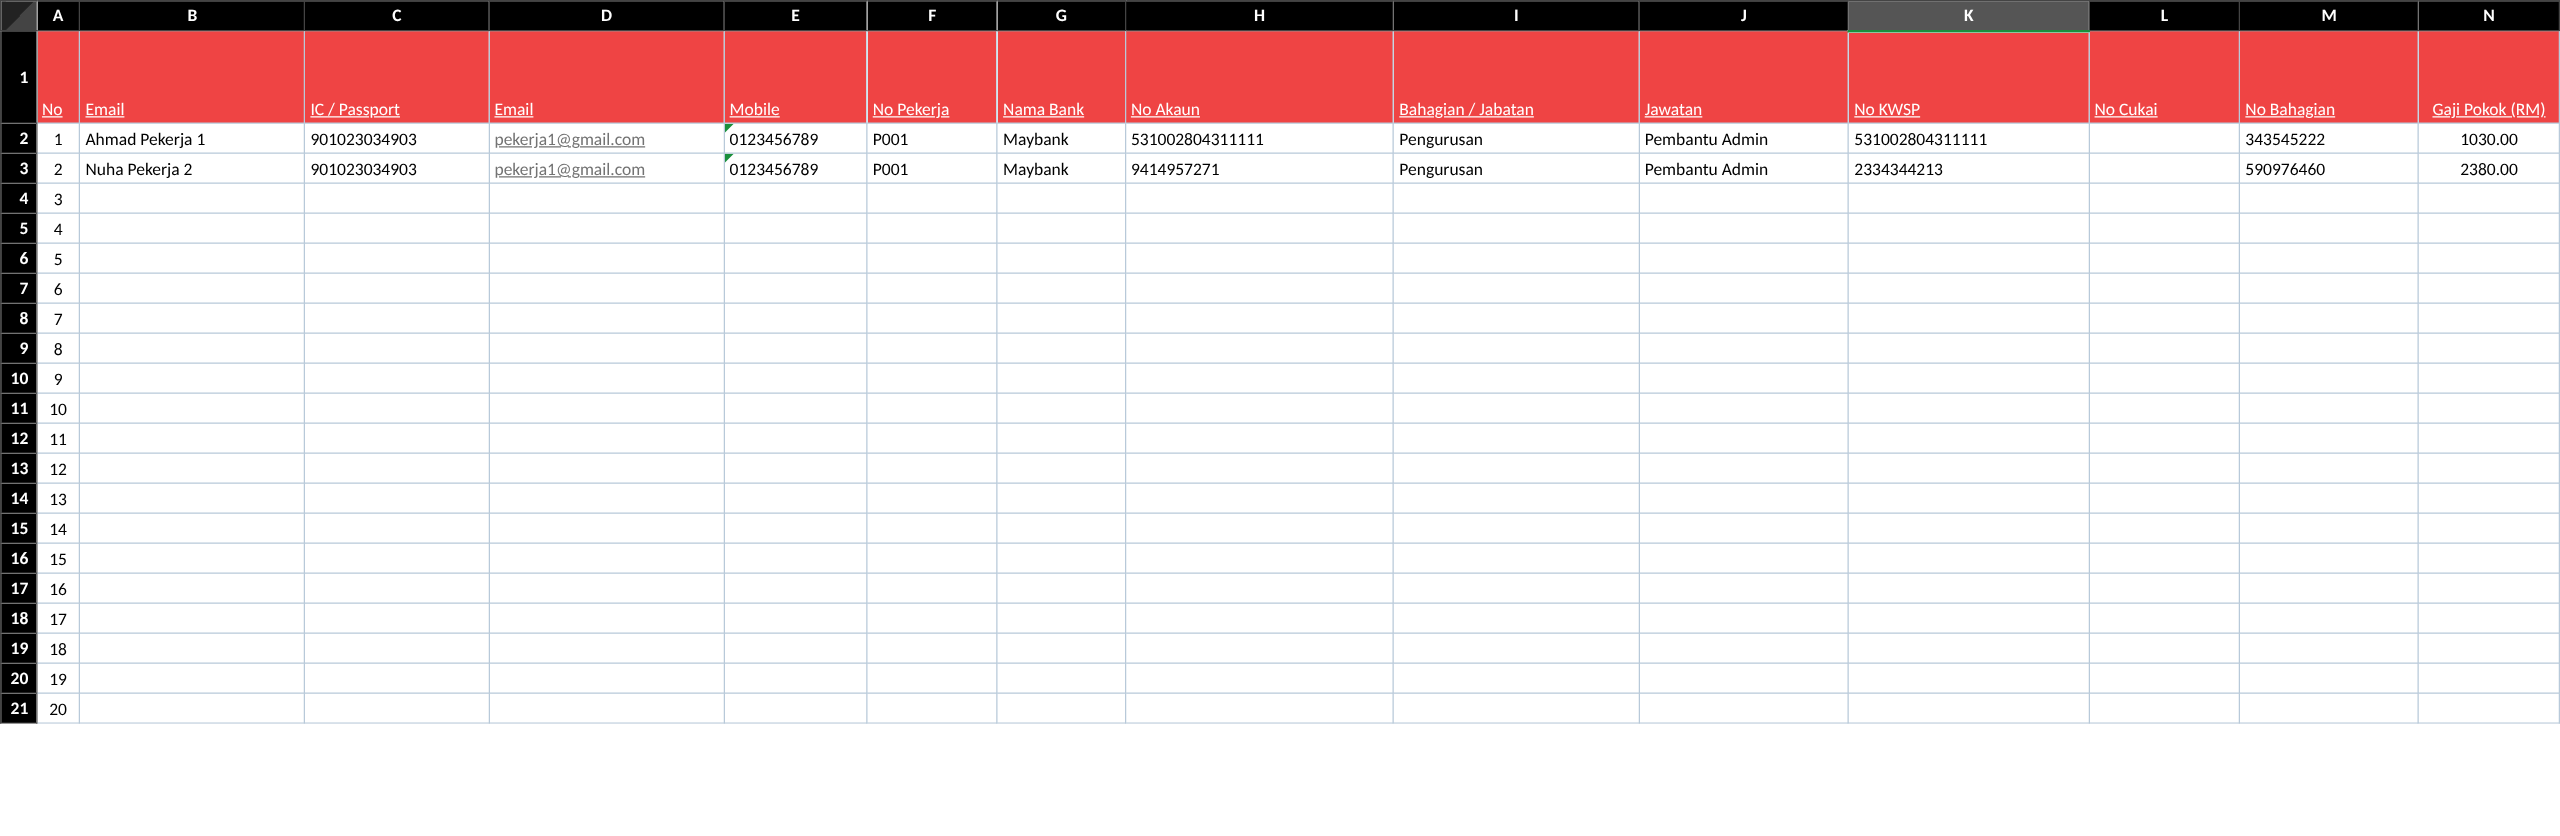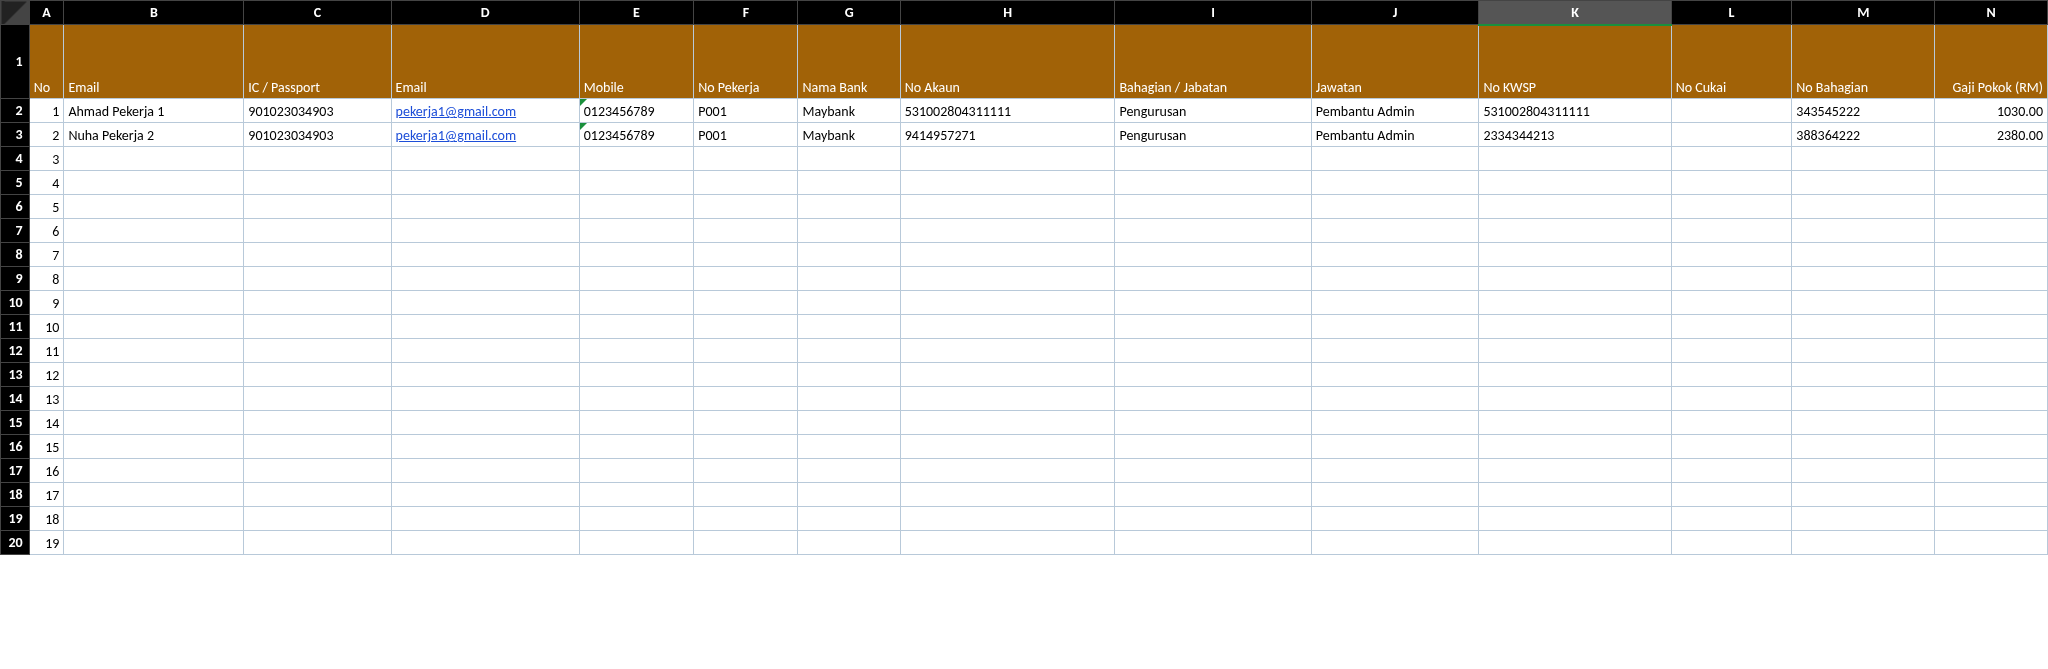--- a/index.html
+++ b/index.html
@@ -41,33 +41,34 @@
   }
   .colhdr.sel {
     background: #555;
     border-bottom: 2px solid #1a8f3c;
   }
   .rowhdr {
     text-align: right;
     padding-right: 6px;
   }
   .hdrcell {
-    background: #a16207;
+    background: #ef4444;
     color: #fff;
     vertical-align: bottom;
     border: 1px solid #b8c9d9;
+    text-decoration: underline;
   }
   .hdrcell.tall {
     height: 74px;
   }
   .link {
-    color: #1d4ed8;
+    color: #737373;
     text-decoration: underline;
   }
-  .right { text-align: right; }
+  .right { text-align: center; }
   .greenmark {
     position: relative;
   }
   .greenmark::before {
     content: "";
     position: absolute;
     top: 0; left: 0;
     width: 0; height: 0;
     border-top: 7px solid #1a8f3c;
     border-right: 7px solid transparent;
@@ -155,21 +156,21 @@
     <div class="cell cC">901023034903</div>
     <div class="cell cD link">pekerja1@gmail.com</div>
     <div class="cell cE greenmark">0123456789</div>
     <div class="cell cF">P001</div>
     <div class="cell cG">Maybank</div>
     <div class="cell cH">9414957271</div>
     <div class="cell cI">Pengurusan</div>
     <div class="cell cJ">Pembantu Admin</div>
     <div class="cell cK">2334344213</div>
     <div class="cell cL"></div>
-    <div class="cell cM">388364222</div>
+    <div class="cell cM">590976460</div>
     <div class="cell cN right">2380.00</div>
   </div>
 
   <div class="row">
     <div class="rowhdr rh">4</div>
     <div class="cell cA right">3</div>
     <div class="cell cB"></div>
       <div class="cell cC"></div>
       <div class="cell cD"></div>
       <div class="cell cE"></div>
@@ -448,14 +449,31 @@
       <div class="cell cF"></div>
       <div class="cell cG"></div>
       <div class="cell cH"></div>
       <div class="cell cI"></div>
       <div class="cell cJ"></div>
       <div class="cell cK"></div>
       <div class="cell cL"></div>
       <div class="cell cM"></div>
       <div class="cell cN"></div>
   </div>
+  <div class="row">
+    <div class="rowhdr rh">21</div>
+    <div class="cell cA right">20</div>
+    <div class="cell cB"></div>
+      <div class="cell cC"></div>
+      <div class="cell cD"></div>
+      <div class="cell cE"></div>
+      <div class="cell cF"></div>
+      <div class="cell cG"></div>
+      <div class="cell cH"></div>
+      <div class="cell cI"></div>
+      <div class="cell cJ"></div>
+      <div class="cell cK"></div>
+      <div class="cell cL"></div>
+      <div class="cell cM"></div>
+      <div class="cell cN"></div>
+  </div>
 
 </div>
 
 </body></html>

